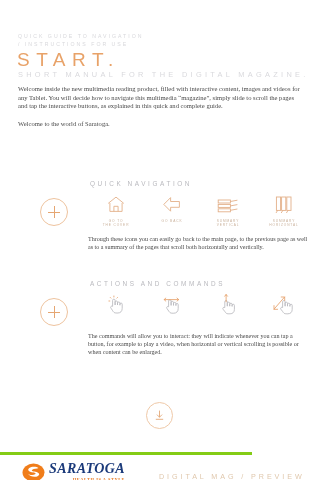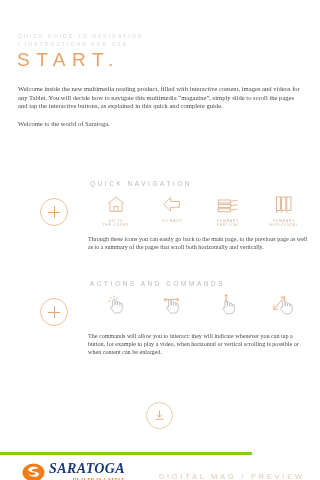--- a/index.html
+++ b/index.html
@@ -238,20 +238,21 @@
 <body>
 
 <div class="page">
 
   <div class="kicker">
     <div>QUICK GUIDE TO NAVIGATION</div>
     <div>/ INSTRUCTIONS FOR USE</div>
   </div>
 
   <div class="start-title">START.</div>
+  <div class="start-sub">SHORT MANUAL FOR THE DIGITAL MAGAZINE.</div>
 
   <div class="intro">
     <p>Welcome inside the new multimedia reading product, filled with interactive content, images and videos for any Tablet. You will decide how to navigate this multimedia “magazine”, simply slide to scroll the pages and tap the interactive buttons, as explained in this quick and complete guide.</p>
     <p class="spaced">Welcome to the world of Saratoga.</p>
   </div>
 
   <div class="section sec-quicknav">
     <div class="sec-head">QUICK NAVIGATION</div>
 
     <div class="plus-circle"></div>

